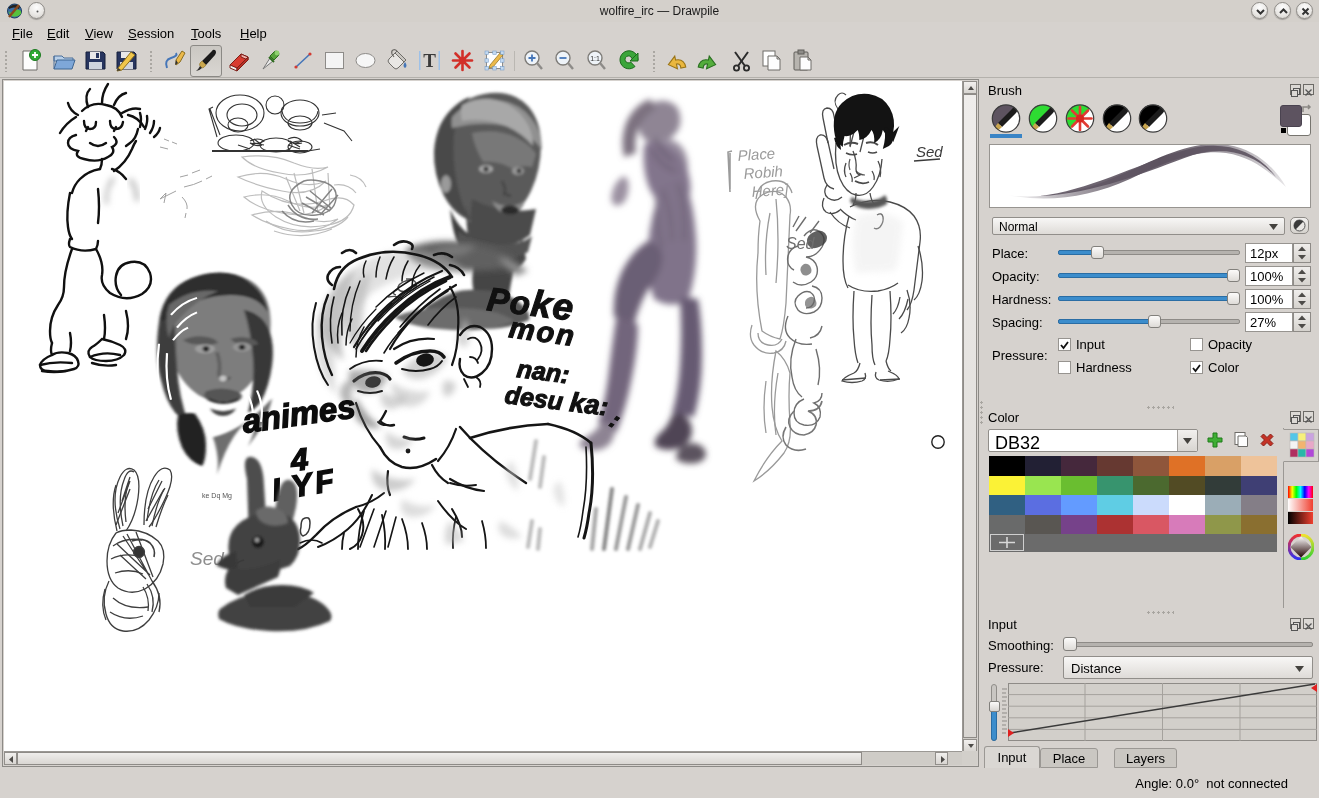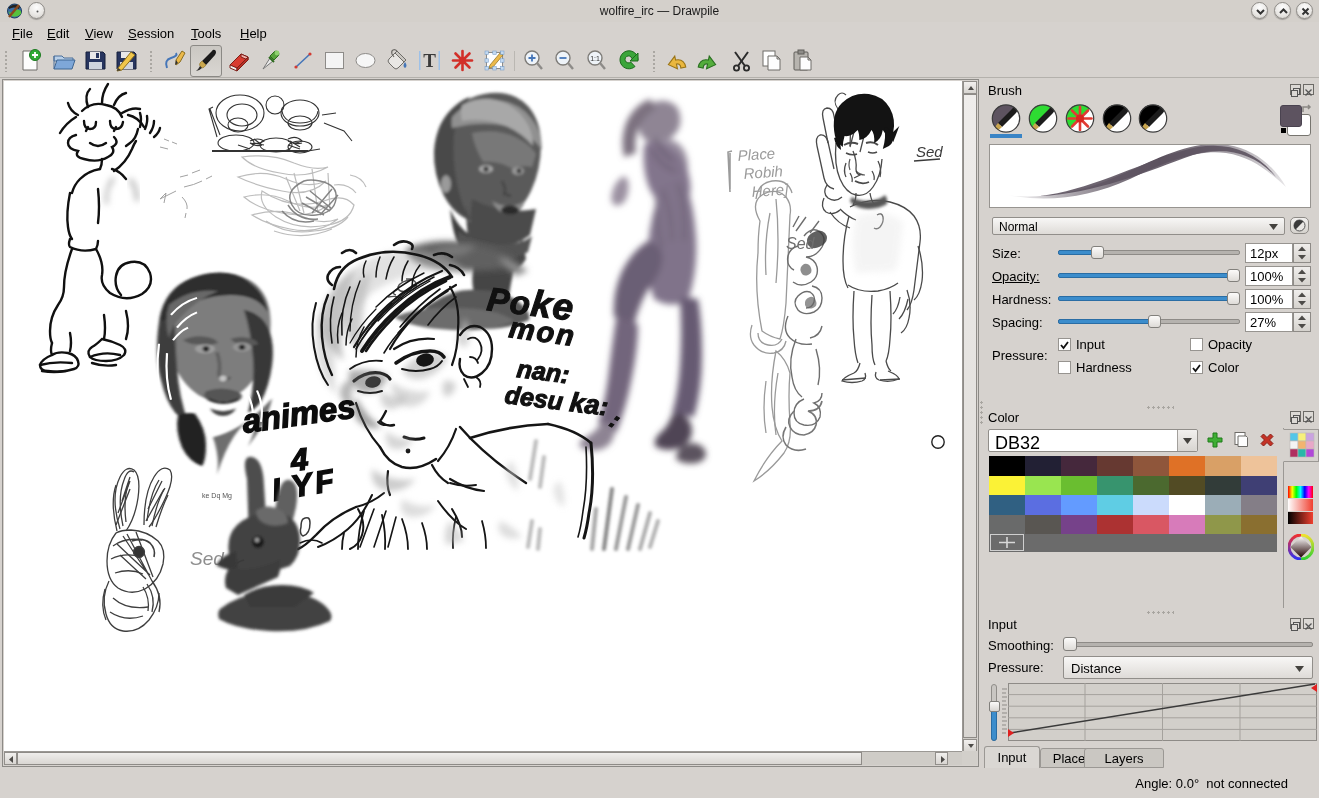--- a/index.html
+++ b/index.html
@@ -757,22 +757,22 @@
         <path d="M0 0 h9 l-4.5 6 z" fill="#44423e"></path>
       </svg>
     </div>
     <div style="position:absolute;left:310px;top:138px;width:19px;height:17px;border-radius:5px;background:linear-gradient(#f2f0ee,#d5d2cd);border:1px solid #8e8b87;">
       <svg width="17" height="15" viewBox="0 0 17 15">
         <circle cx="8.5" cy="7.5" r="5.5" fill="#e9e7e4" stroke="#555"></circle>
         <path d="M8.5 2 A5.5 5.5 0 0 0 4.6 11.4 L12.4 3.6 A 5.5 5.5 0 0 0 8.5 2z" fill="#3a3a3a"></path>
       </svg>
     </div>
 
-    <div style="position:absolute;left:12px;top:167px;">Size:</div>
-    <div style="position:absolute;left:12px;top:190px;text-decoration:underline;">Opacity:</div>
+    <div style="position:absolute;left:12px;top:167px;">Place:</div>
+    <div style="position:absolute;left:12px;top:190px;">Opacity:</div>
     <div style="position:absolute;left:12px;top:197px;margin-top:16px;">Hardness:</div>
     <div style="position:absolute;left:12px;top:236px;">Spacing:</div>
     <div style="position:absolute;left:12px;top:269px;">Pressure:</div>
 
     <div style="position:absolute;left:78px;top:171px;width:182px;height:5px;border-radius:2px;background:#b5b2ae;border:1px solid #8e8b87;"></div>
     <div style="position:absolute;left:78px;top:171px;width:41px;height:5px;border-radius:2px;background:#3c8dcc;border:1px solid #2a6da4;"></div>
     <div style="position:absolute;left:111px;top:167px;width:13px;height:13px;border-radius:3px;background:linear-gradient(#fcfbfa,#dedbd7);border:1px solid #82807c;"></div>
     <div class="field" style="position:absolute;left:265px;top:164px;width:48px;height:20px;font-size:13px;padding:2px 0 0 4px;">12px</div>
     <div style="position:absolute;left:313px;top:164px;width:18px;height:20px;background:linear-gradient(#f0eeec,#d5d2cd);border:1px solid #8e8b87;">
       <svg width="16" height="18">
@@ -965,21 +965,21 @@
         <line x1="0" y1="34.8" x2="309" y2="34.8"></line>
         <line x1="0" y1="46.4" x2="309" y2="46.4"></line>
       </g>
       <line x1="2" y1="50" x2="307" y2="1" stroke="#3a3a3a" stroke-width="1.5"></line>
       <path d="M0 46 l6 4 l-6 4 z" fill="#e02020"></path>
       <path d="M309 5 l-6 -4 l6 -4 z" fill="#e02020" transform="translate(0,4)"></path>
     </svg>
 
     <div style="position:absolute;left:4px;top:667px;width:56px;height:22px;background:#dad7d3;border:1px solid #9b9894;border-bottom:none;border-radius:3px 3px 0 0;text-align:center;padding-top:3px;">Input</div>
     <div style="position:absolute;left:60px;top:669px;width:58px;height:20px;background:#cac7c2;border:1px solid #9b9894;border-radius:3px 3px 0 0;text-align:center;padding-top:2px;">Place</div>
-    <div style="position:absolute;left:104px;top:669px;width:80px;height:20px;background:#cac7c2;border:1px solid #9b9894;border-radius:3px 3px 0 0;text-align:center;padding-top:2px;">Layers</div>
+    <div style="position:absolute;left:134px;top:669px;width:63px;height:20px;background:#cac7c2;border:1px solid #9b9894;border-radius:3px 3px 0 0;text-align:center;padding-top:2px;">Layers</div>
   </div>
 
   <div style="position:absolute;left:1146px;top:406px;width:28px;height:3px;background-image:radial-gradient(circle,#a8a5a0 1px,transparent 1.2px);background-size:5px 3px;"></div>
   <div style="position:absolute;left:1146px;top:611px;width:28px;height:3px;background-image:radial-gradient(circle,#a8a5a0 1px,transparent 1.2px);background-size:5px 3px;"></div>
   <div style="position:absolute;left:980px;top:400px;width:3px;height:26px;background-image:radial-gradient(circle,#a8a5a0 1px,transparent 1.2px);background-size:3px 5px;"></div>
   <div id="statusbar">
     <div id="angletext">Angle: 0.0°&nbsp; not connected</div>
     <svg style="position:absolute;right:3px;top:10px" width="14" height="14">
       <g fill="#a09d98">
         <circle cx="11" cy="3" r="1"></circle>

